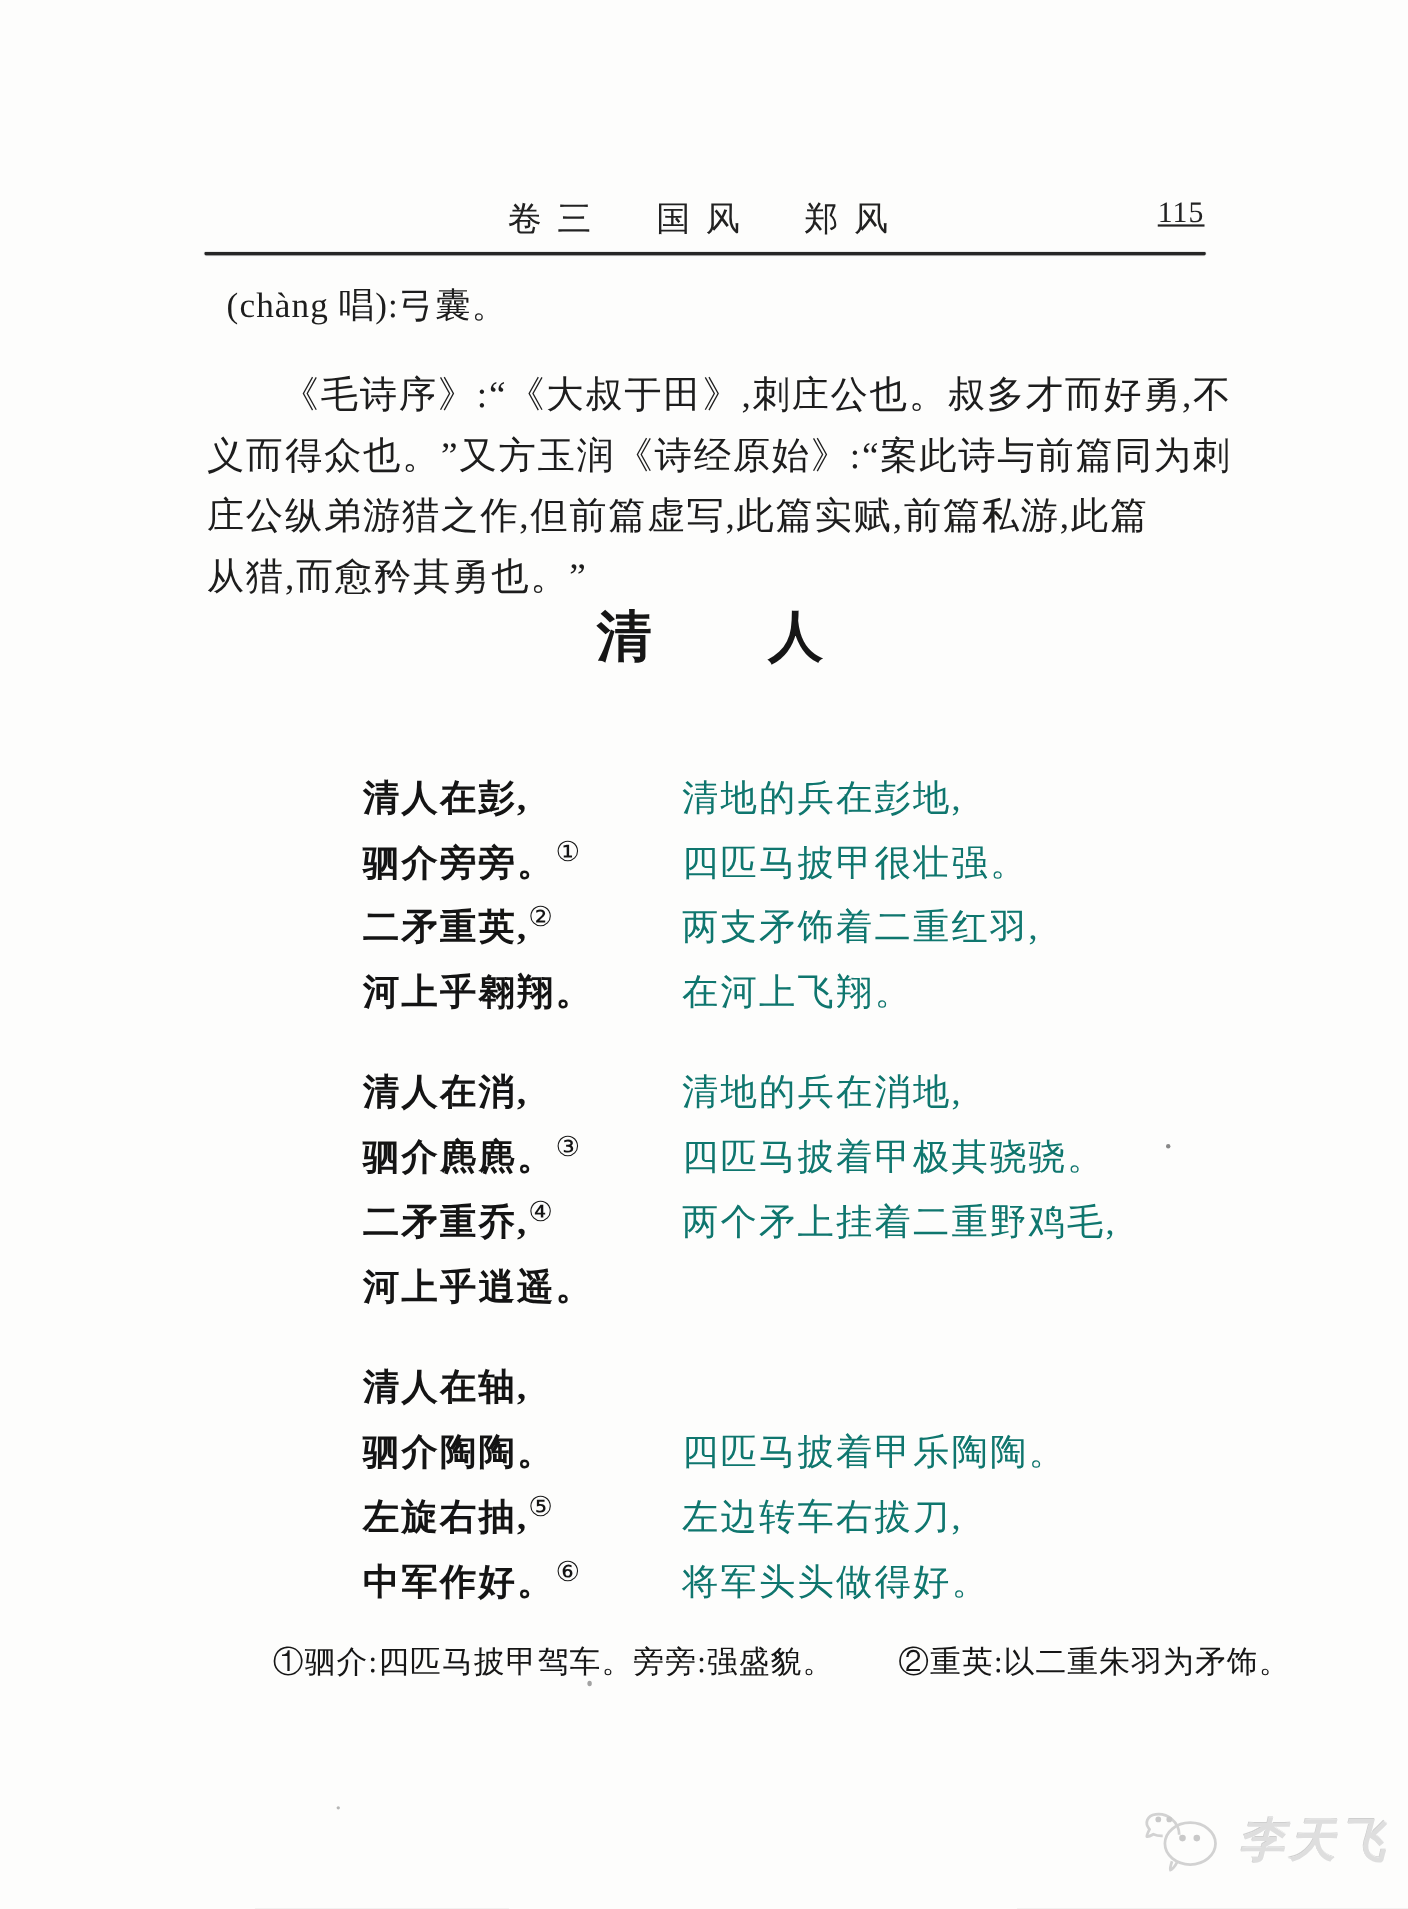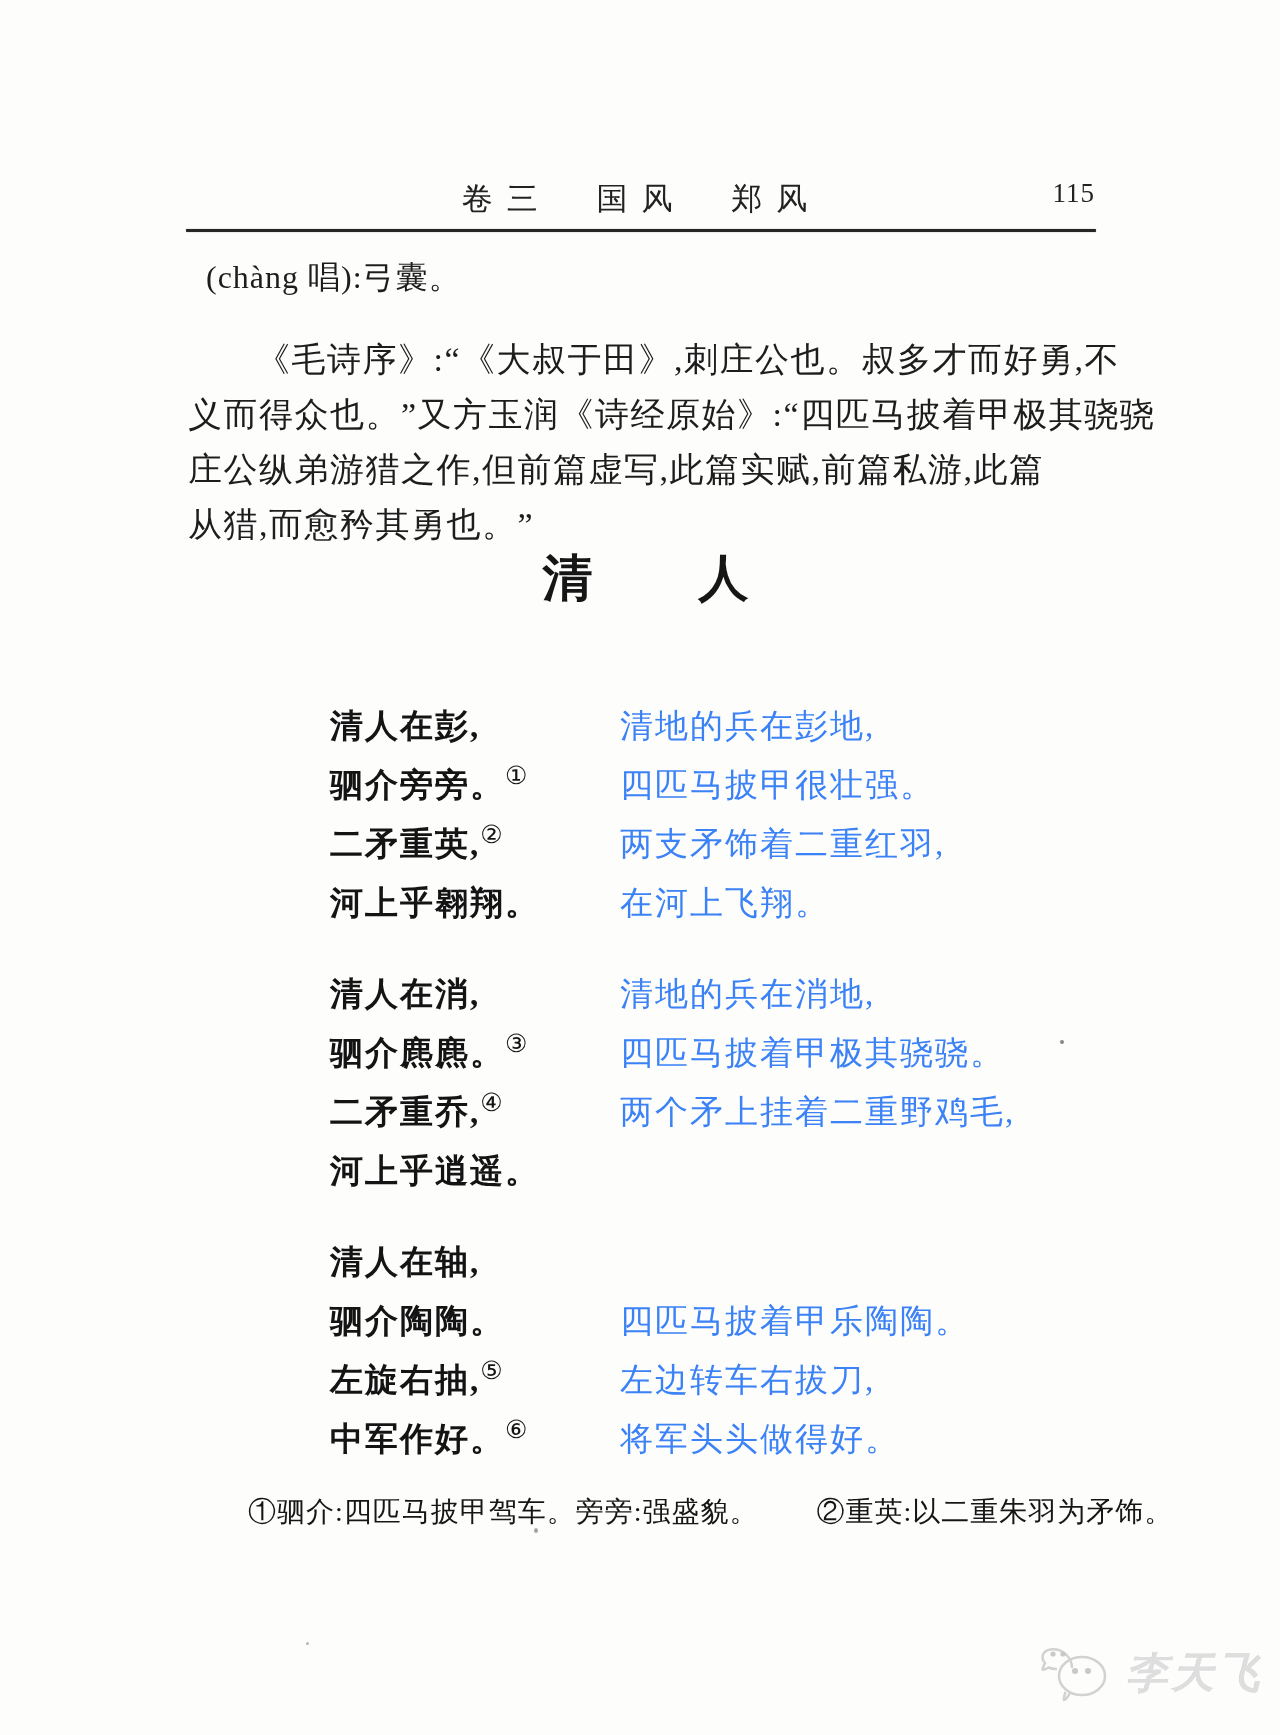--- a/index.html
+++ b/index.html
@@ -9,38 +9,38 @@
     margin:0 auto;
     background:#fefefdf5;
     background-color:#fdfdfc;
     font-family:"Liberation Serif","DejaVu Serif",serif;
     color:#1d1d1d;
     overflow:hidden;
   }
   
   .running-head-row{position:absolute;left:188px;top:178px;width:907px;height:36px;}
   .running-head{display:block;text-align:center;font-size:31px;letter-spacing:0.45em;color:#222;}
-  .page-number{position:absolute;right:0;top:0;font-size:27px;letter-spacing:1px;color:#222;}
+  .page-number{position:absolute;right:0;top:0;font-size:27px;letter-spacing:1px;color:#222;text-decoration:underline;}
   .head-rule{position:absolute;left:186px;top:229px;width:910px;height:3px;background:#262626;border-radius:1px;box-shadow:0 0 1px #555;}
   
   .gloss-line{position:absolute;left:190px;top:240px;font-size:32px;letter-spacing:1px;margin:16px;}
   
   .commentary{position:absolute;left:188px;top:332px;width:910px;font-size:34px;line-height:55px;}
   .commentary .c-line{white-space:nowrap;letter-spacing:1.5px;}
   .commentary .c-line.indent{text-indent:2em;}
   
   .poem-title{position:absolute;left:188px;top:540px;width:907px;margin:5px;text-align:center;font-size:50px;font-weight:bold;letter-spacing:2px;color:#161616;}
   
   .stanza{position:absolute;left:330px;width:765px;}
   .stanza.s1{top:698px;}
   .stanza.s2{top:966px;}
   .stanza.s3{top:1234px;}
   .p-row{display:flex;line-height:57px;font-size:33px;}
   .p-cn{width:290px;font-weight:bold;letter-spacing:2px;color:#141414;white-space:nowrap;}
-  .p-tr{flex:1;letter-spacing:2px;color:#3b82f6;white-space:nowrap;}
+  .p-tr{flex:1;letter-spacing:2px;color:#0f766e;white-space:nowrap;}
   .note-sup{font-size:25px;position:relative;top:-12px;letter-spacing:0;font-weight:normal;}
   
   .footnote{position:absolute;left:248px;top:1492px;width:850px;margin:0;font-size:28px;letter-spacing:1px;line-height:40px;color:#161616;white-space:nowrap;}
   
   .watermark{position:absolute;left:1038px;top:1642px;display:flex;align-items:center;gap:10px;font-style:italic;}
   .wm-text{font-size:42px;font-weight:bold;letter-spacing:4px;color:#dedede;text-shadow:0.5px 0.5px 0 #fff, -0.5px -0.5px 0 #cfcfcf;}
   .wm-icon svg{display:block;}
   
   .speck{position:absolute;background:#4a4a4a;border-radius:50%;}
   .speck.a{left:1060px;top:1040px;width:4px;height:4px;opacity:.65;}
@@ -56,21 +56,21 @@
     <span class="running-head">卷三　国风　郑风</span>
     <span class="page-number">115</span>
   </div>
 
   <div class="head-rule"></div>
 
   <p class="gloss-line">(chàng 唱):弓囊。</p>
 
   <div class="commentary">
     <div class="c-line indent">《毛诗序》:“《大叔于田》,刺庄公也。叔多才而好勇,不</div>
-    <div class="c-line">义而得众也。”又方玉润《诗经原始》:“四匹马披着甲极其骁骁</div>
+    <div class="c-line">义而得众也。”又方玉润《诗经原始》:“案此诗与前篇同为刺</div>
     <div class="c-line">庄公纵弟游猎之作,但前篇虚写,此篇实赋,前篇私游,此篇</div>
     <div class="c-line">从猎,而愈矜其勇也。”</div>
   </div>
 
   <h1 class="poem-title">清　　人</h1>
 
   <div class="stanza s1">
     <div class="p-row">
       <div class="p-cn"><span>清人在彭,</span><span class="note-sup"></span></div>
       <div class="p-tr">清地的兵在彭地,</div>

